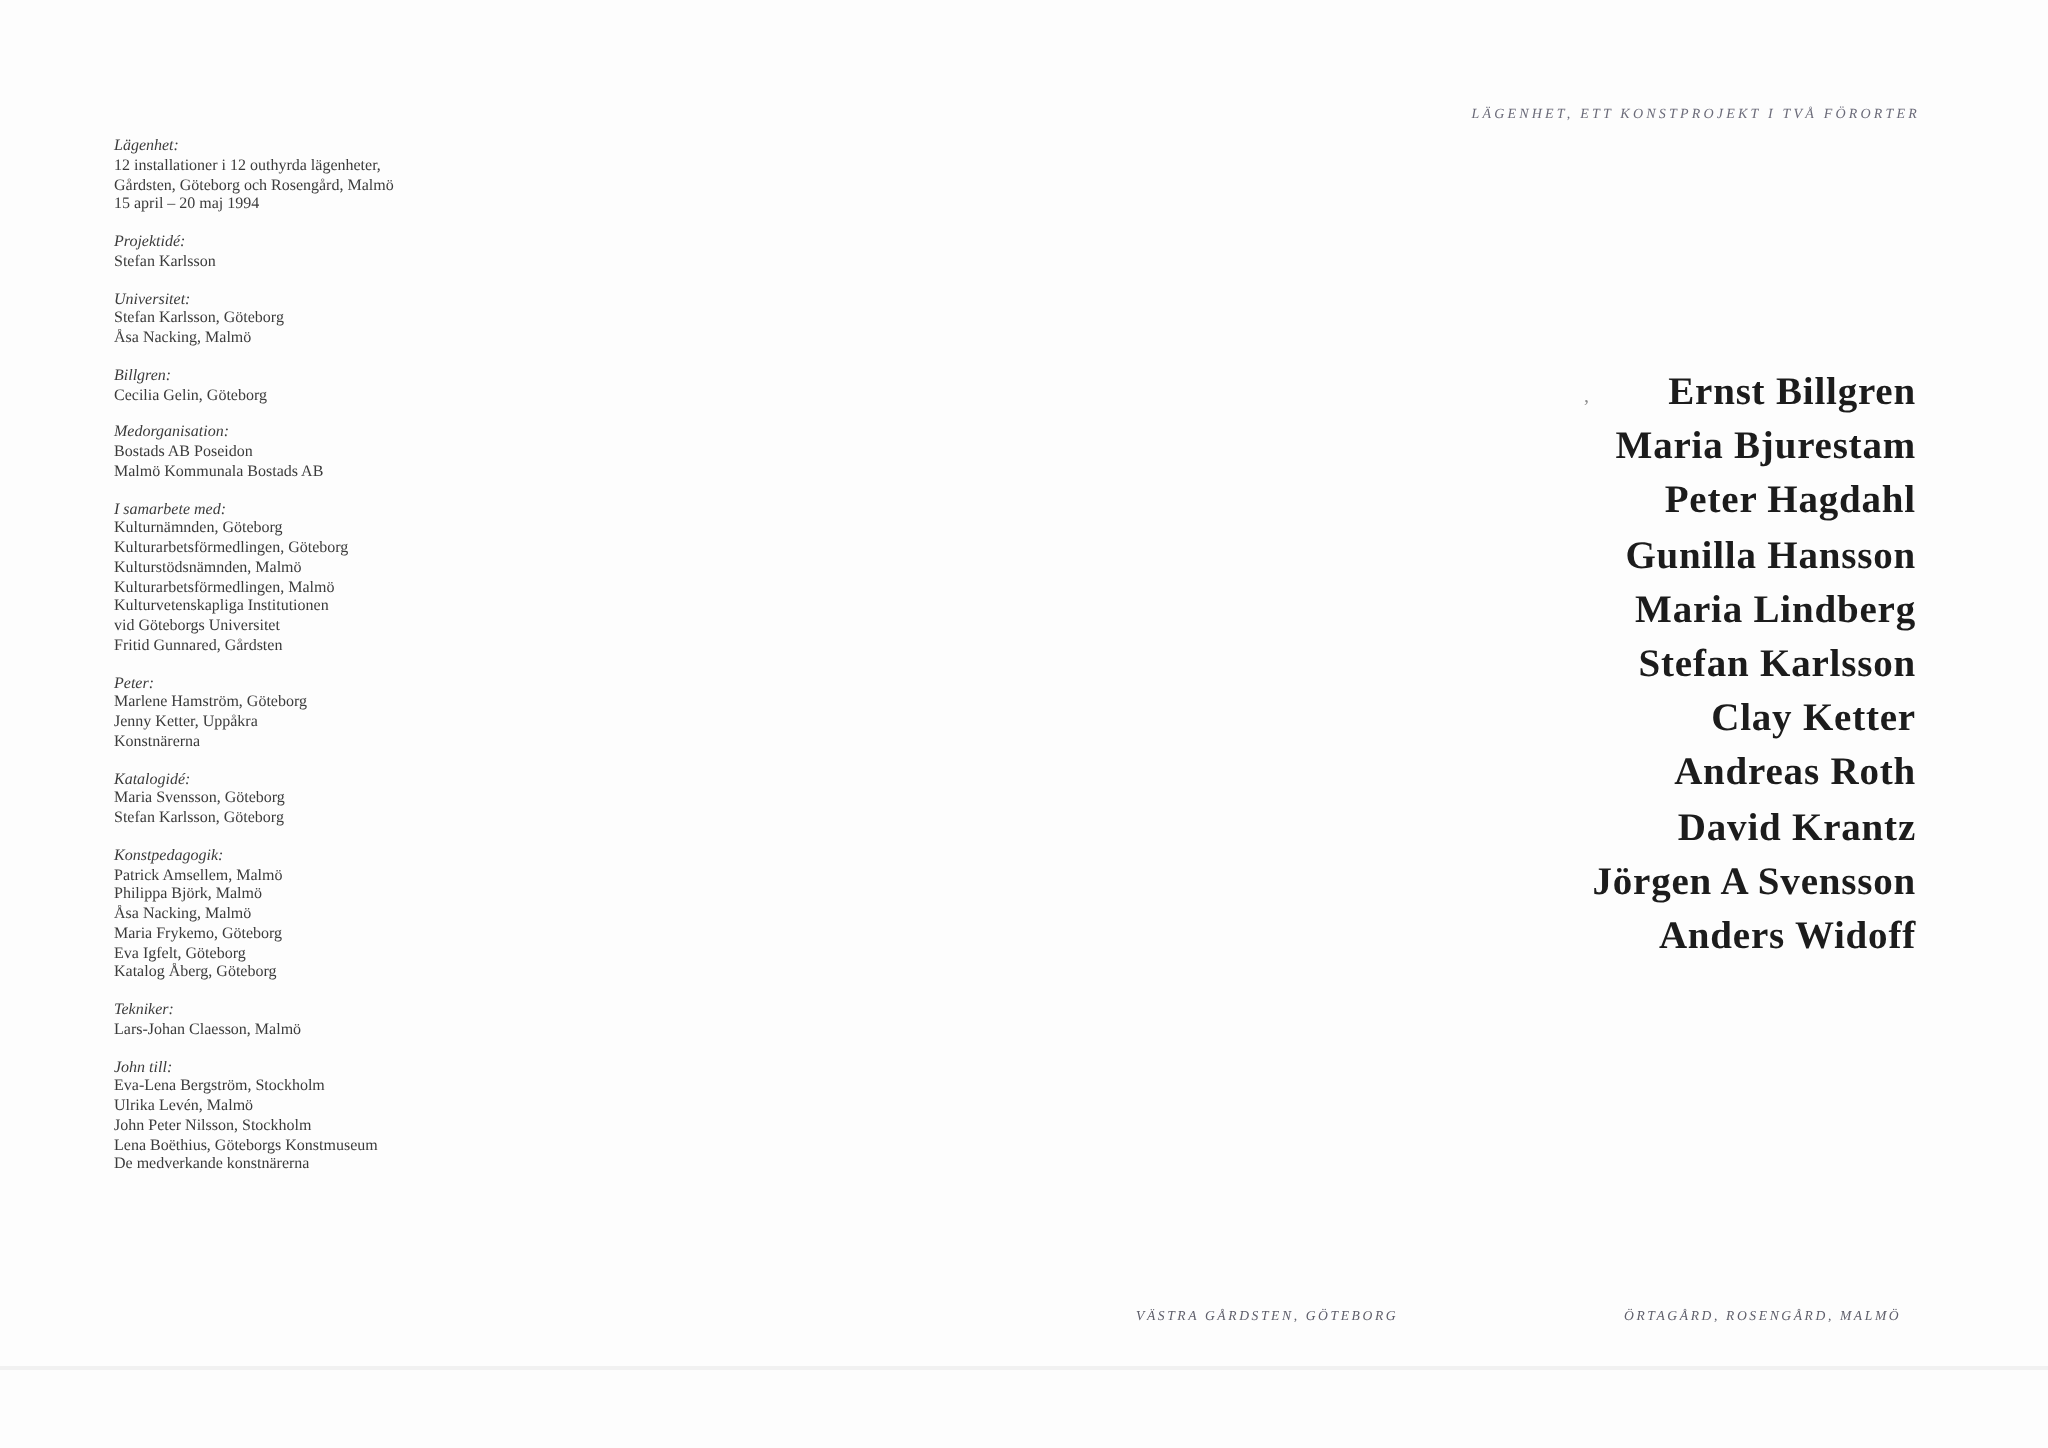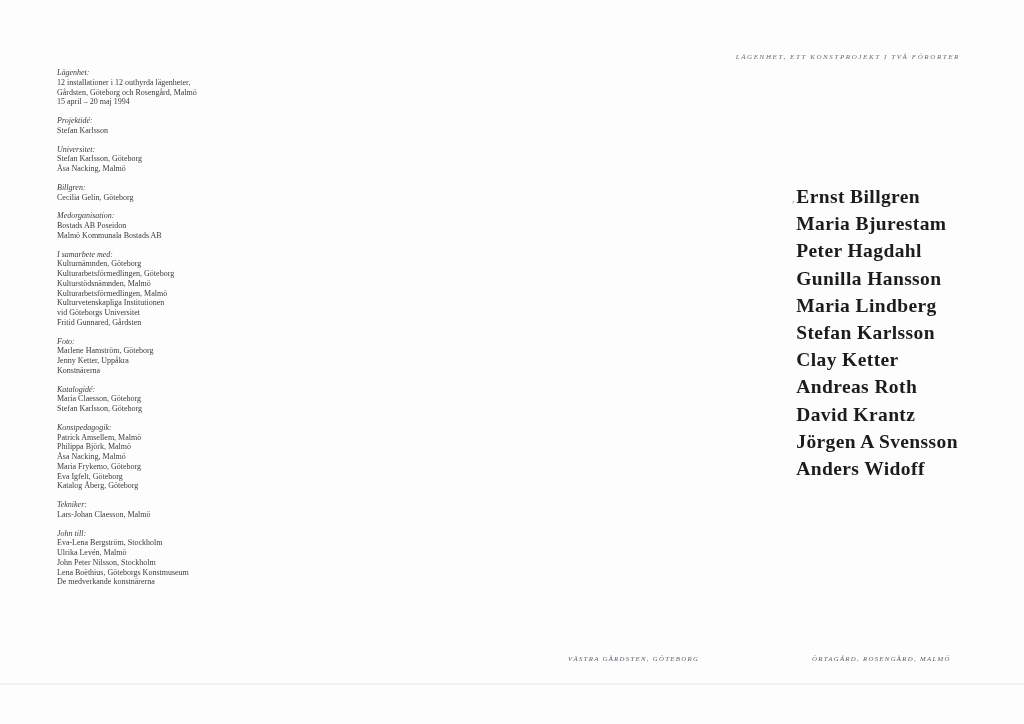--- a/index.html
+++ b/index.html
@@ -37,21 +37,21 @@
     font-style: italic;
     letter-spacing: 1.6px;
     color: #6a6a78;
     white-space: nowrap;
   }
   
   .artists {
     position: absolute;
     top: 183px;
     right: 66px;
-    text-align: left;
+    text-align: right;
   }
   .artist-name {
     font-size: 19.5px;
     font-weight: bold;
     line-height: 27.2px;
     letter-spacing: 0.4px;
     color: #1c1c1c;
     white-space: nowrap;
   }
   
@@ -117,28 +117,28 @@
         <div class="credit-label">I samarbete med:</div>
         <div class="credit-line">Kulturnämnden, Göteborg</div>
         <div class="credit-line">Kulturarbetsförmedlingen, Göteborg</div>
         <div class="credit-line">Kulturstödsnämnden, Malmö</div>
         <div class="credit-line">Kulturarbetsförmedlingen, Malmö</div>
         <div class="credit-line">Kulturvetenskapliga Institutionen</div>
         <div class="credit-line">vid Göteborgs Universitet</div>
         <div class="credit-line">Fritid Gunnared, Gårdsten</div>
       </div>
       <div class="credit-section">
-        <div class="credit-label">Foto:</div>
+        <div class="credit-label">Peter:</div>
         <div class="credit-line">Marlene Hamström, Göteborg</div>
         <div class="credit-line">Jenny Ketter, Uppåkra</div>
         <div class="credit-line">Konstnärerna</div>
       </div>
       <div class="credit-section">
         <div class="credit-label">Katalogidé:</div>
-        <div class="credit-line">Maria Claesson, Göteborg</div>
+        <div class="credit-line">Maria Svensson, Göteborg</div>
         <div class="credit-line">Stefan Karlsson, Göteborg</div>
       </div>
       <div class="credit-section">
         <div class="credit-label">Konstpedagogik:</div>
         <div class="credit-line">Patrick Amsellem, Malmö</div>
         <div class="credit-line">Philippa Björk, Malmö</div>
         <div class="credit-line">Åsa Nacking, Malmö</div>
         <div class="credit-line">Maria Frykemo, Göteborg</div>
         <div class="credit-line">Eva Igfelt, Göteborg</div>
         <div class="credit-line">Katalog Åberg, Göteborg</div>

